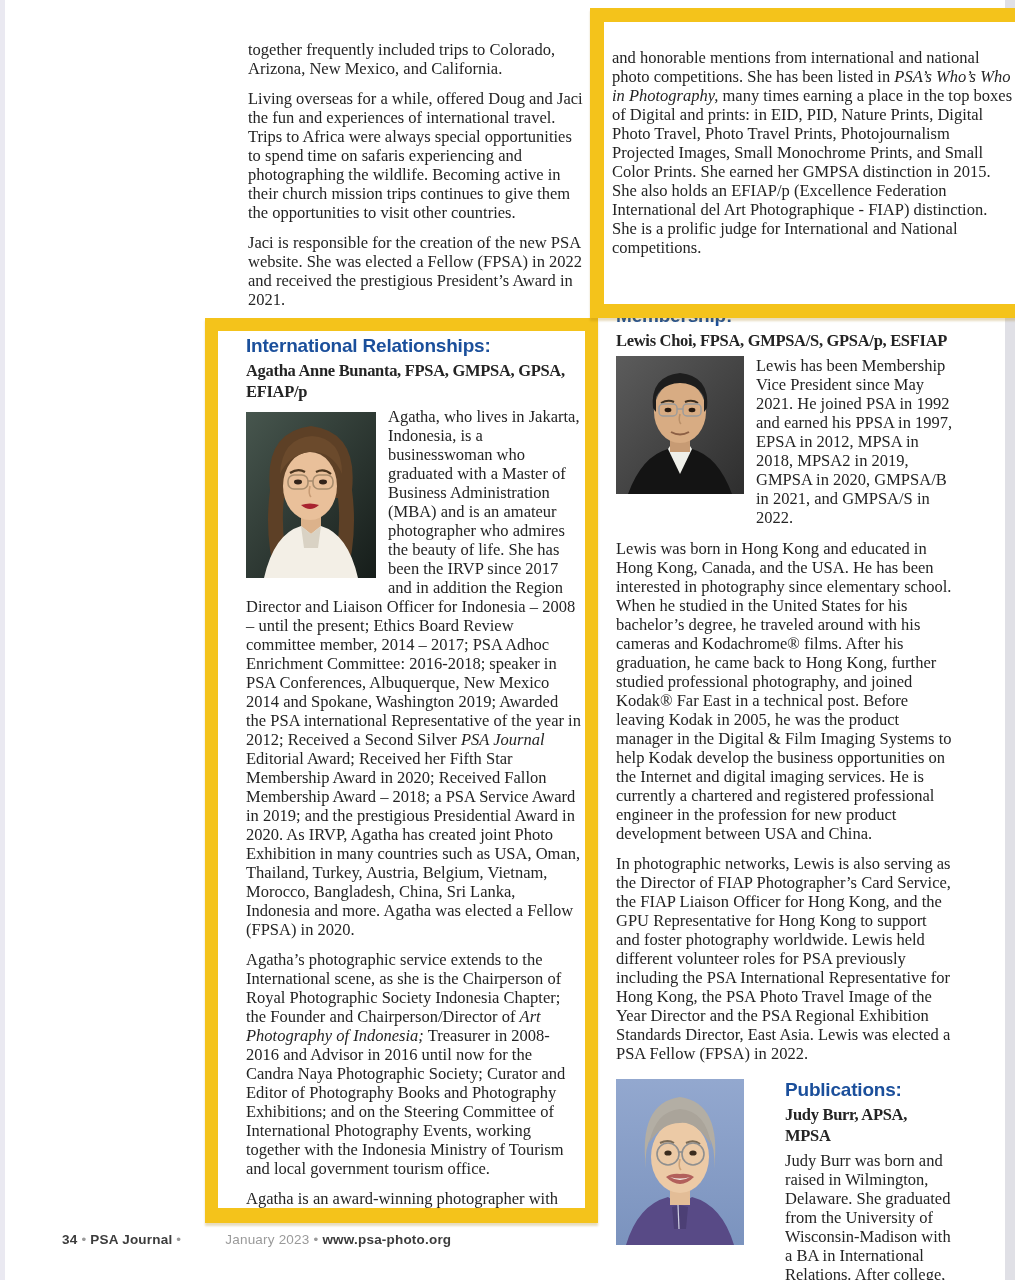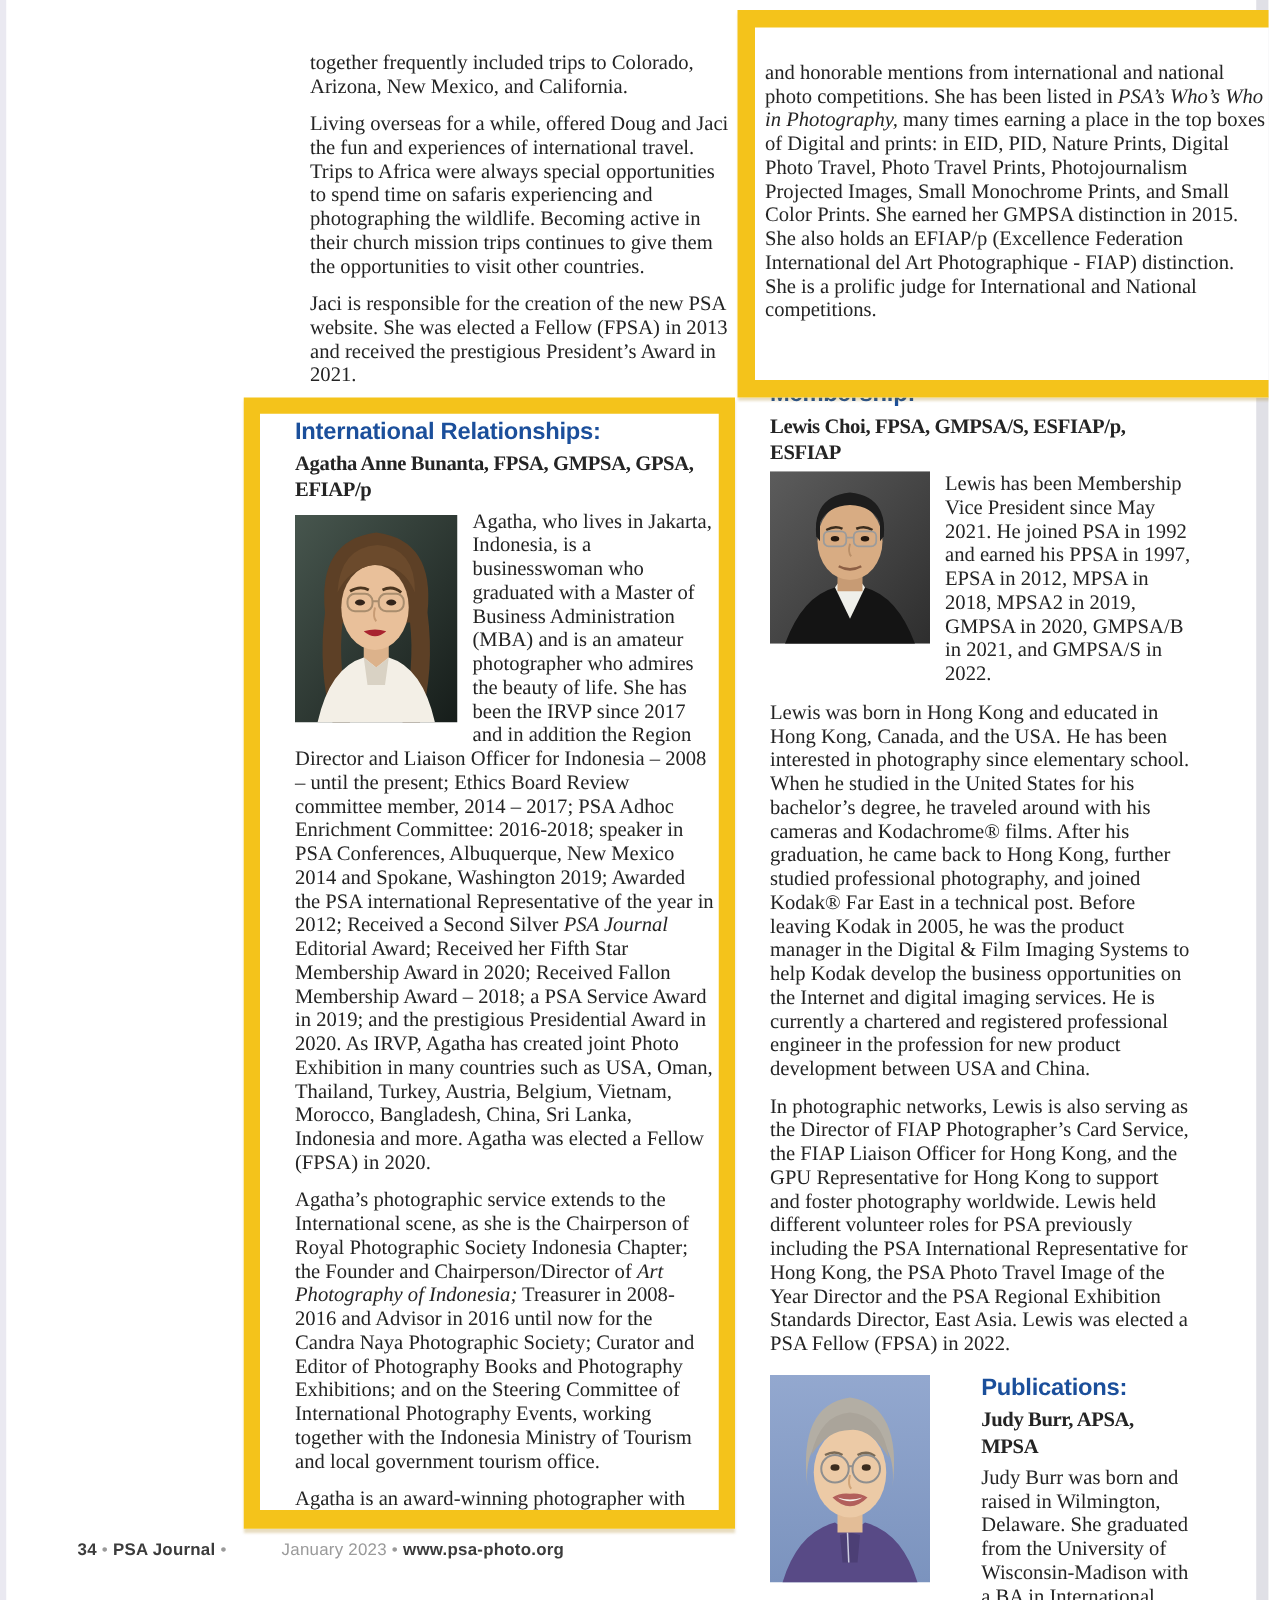--- a/index.html
+++ b/index.html
@@ -17,21 +17,21 @@
                 line-height:22px;color:#1b4f9b;letter-spacing:-0.2px;margin:0 0 3px 0;}
   .name-line{font-family:"Liberation Serif",serif;font-weight:bold;font-size:16.5px;
              line-height:21px;letter-spacing:-0.3px;margin:0 0 5px 0;}
 
   .col-left-top{position:absolute;left:248px;top:40px;width:336px;}
 
   .box-top-right{position:absolute;left:590px;top:8px;width:470px;height:310px;
                  box-sizing:border-box;border:14px solid #f4c31b;background:#ffffff;
                  padding:26px 30px 0 8px;z-index:3;box-shadow:0 3px 2px rgba(160,115,0,0.25);}
 
-  .box-international{position:absolute;left:195px;top:318px;width:393px;height:905px;
+  .box-international{position:absolute;left:205px;top:318px;width:393px;height:905px;
                      box-sizing:border-box;border:13px solid #f4c31b;border-bottom-width:15px;
                      background:#ffffff;padding:4px 4px 0 28px;z-index:2;overflow:hidden;
                      box-shadow:0 3px 2px rgba(160,115,0,0.25);}
 
   .col-right{position:absolute;left:616px;top:305px;width:338px;z-index:1;}
 
   .photo-float{float:left;margin:5px 12px 4px 0;display:block;}
   .flex-row{display:flex;align-items:flex-start;margin:0 0 12px 0;}
   .flex-row .photo-fixed{flex:0 0 auto;margin-right:12px;}
   .flex-row .beside{flex:1 1 auto;}
@@ -46,21 +46,21 @@
 </head>
 <body>
 
 <div class="page">
   <div class="edge edge-left"></div>
   <div class="edge edge-right"></div>
 
   <div class="col-left-top body-text">
     <p>together frequently included trips to Colorado, Arizona, New Mexico, and California.</p>
     <p>Living overseas for a while, offered Doug and Jaci the fun and experiences of international travel. Trips to Africa were always special opportunities to spend time on safaris experiencing and photographing the wildlife. Becoming active in their church mission trips continues to give them the opportunities to visit other countries.</p>
-    <p>Jaci is responsible for the creation of the new PSA website. She was elected a Fellow (FPSA) in 2013 and received the prestigious President’s Award in 2021.</p>
+    <p>Jaci is responsible for the creation of the new PSA website. She was elected a Fellow (FPSA) in 2022 and received the prestigious President’s Award in 2021.</p>
   </div>
 
   <div class="box-top-right body-text">
     <p><span>and honorable mentions from international and national photo competitions. She has been listed in </span><span class="it">PSA’s Who’s Who in Photography,</span><span> many times earning a place in the top boxes of Digital and prints: in EID, PID, Nature Prints, Digital Photo Travel, Photo Travel Prints, Photojournalism Projected Images, Small Monochrome Prints, and Small Color Prints. She earned her GMPSA distinction in 2015. She also holds an EFIAP/p (Excellence Federation International del Art Photographique - FIAP) distinction. She is a prolific judge for International and National competitions.</span></p>
   </div>
 
   <div class="box-international body-text">
     <div class="heading-blue">International Relationships:</div>
     <div class="name-line">Agatha Anne Bunanta, FPSA, GMPSA, GPSA, EFIAP/p</div>
 
@@ -89,21 +89,21 @@
       <path d="M55 93 Q64 90 73 93 Q64 101 55 93 Z" fill="#a8232f"></path>
     </svg>
 
     <p><span>Agatha, who lives in Jakarta, Indonesia, is a businesswoman who graduated with a Master of Business Administration (MBA) and is an amateur photographer who admires the beauty of life. She has been the IRVP since 2017 and in addition the Region Director and Liaison Officer for Indonesia – 2008 – until the present; Ethics Board Review committee member, 2014 – 2017; PSA Adhoc Enrichment Committee: 2016-2018; speaker in PSA Conferences, Albuquerque, New Mexico 2014 and Spokane, Washington 2019; Awarded the PSA international Representative of the year in 2012; Received a Second Silver </span><span class="it">PSA Journal</span><span> Editorial Award; Received her Fifth Star Membership Award in 2020; Received Fallon Membership Award – 2018; a PSA Service Award in 2019; and the prestigious Presidential Award in 2020. As IRVP, Agatha has created joint Photo Exhibition in many countries such as USA, Oman, Thailand, Turkey, Austria, Belgium, Vietnam, Morocco, Bangladesh, China, Sri Lanka, Indonesia and more. Agatha was elected a Fellow (FPSA) in 2020.</span></p>
     <p class="clear" style="clear:none;"><span>Agatha’s photographic service extends to the International scene, as she is the Chairperson of Royal Photographic Society Indonesia Chapter; the Founder and Chairperson/Director of </span><span class="it">Art Photography of Indonesia;</span><span> Treasurer in 2008-2016 and Advisor in 2016 until now for the Candra Naya Photographic Society; Curator and Editor of Photography Books and Photography Exhibitions; and on the Steering Committee of International Photography Events, working together with the Indonesia Ministry of Tourism and local government tourism office.</span></p>
     <p>Agatha is an award-winning photographer with more than 3,000 acceptances in international exhibitions and has received more than 520 medals</p>
   </div>
 
   <div class="col-right body-text">
     <div class="heading-blue">Membership:</div>
-    <div class="name-line">Lewis Choi, FPSA, GMPSA/S, ESFIAP/p, ESFIAP</div>
+    <div class="name-line">Lewis Choi, FPSA, GMPSA/S, GPSA/p, ESFIAP</div>
 
     <div class="flex-row">
       <svg class="photo-fixed" width="128" height="138" viewBox="0 0 128 138" aria-hidden="true">
         <defs>
           <linearGradient id="lwbg" x1="0" y1="0" x2="1" y2="1">
             <stop offset="0" stop-color="#5c5c5c"></stop>
               <stop offset="1" stop-color="#2e2e2e"></stop>
           </linearGradient>
         </defs>
         <rect width="128" height="138" fill="url(#lwbg)"></rect>

